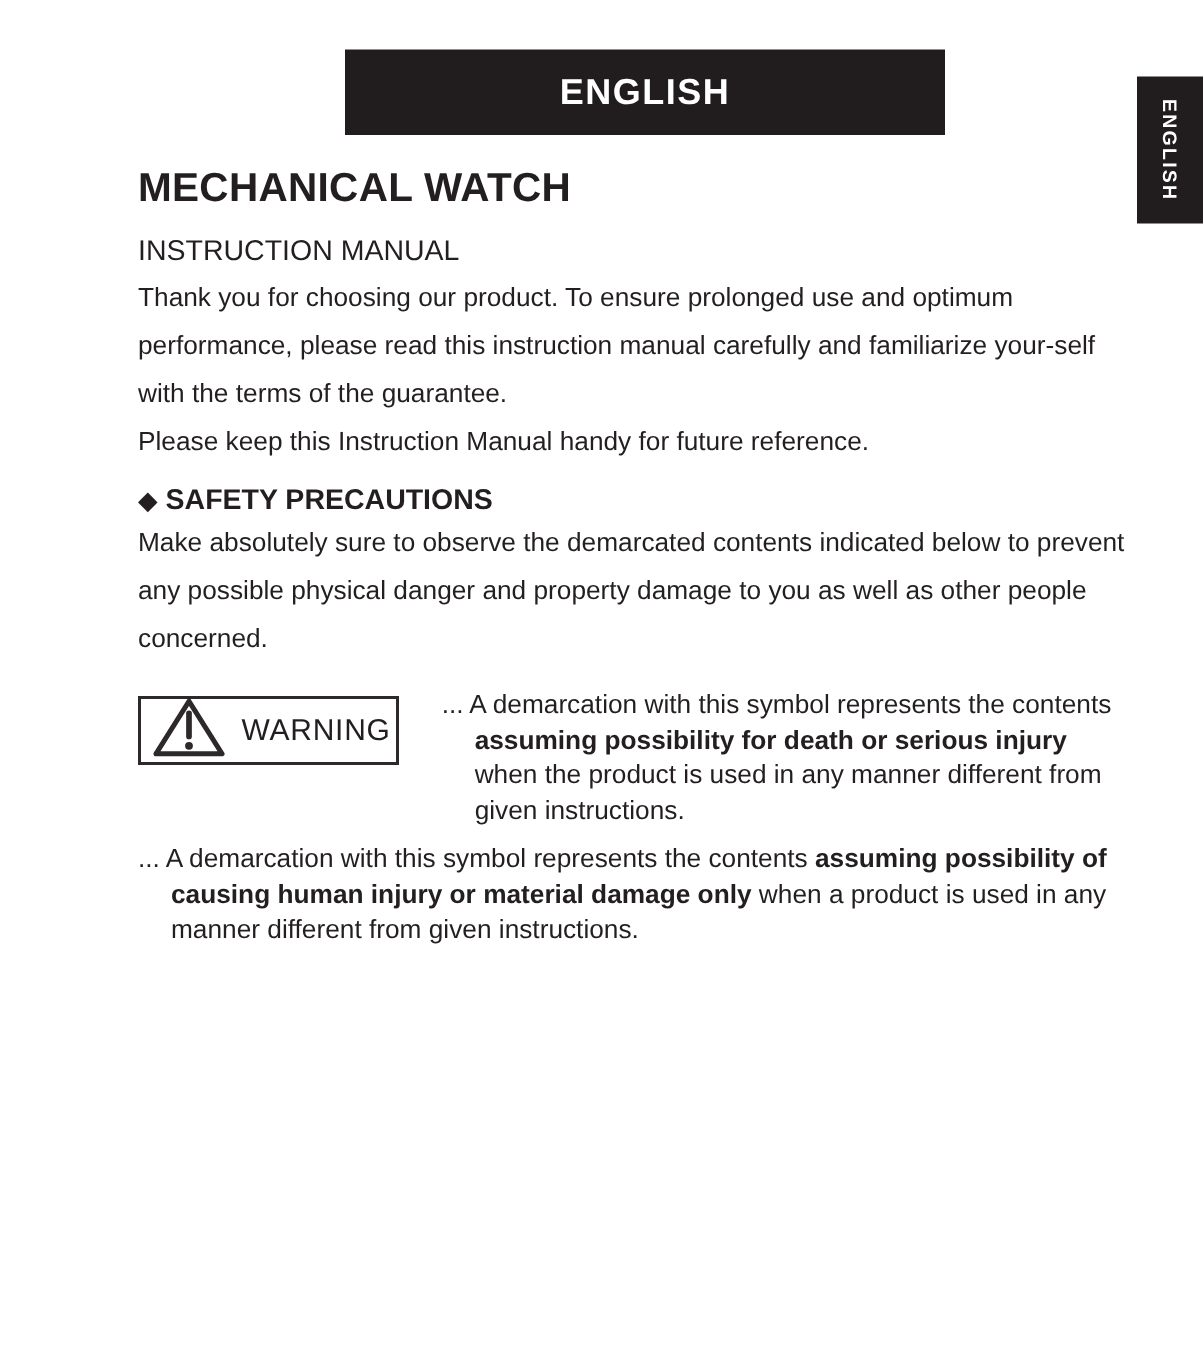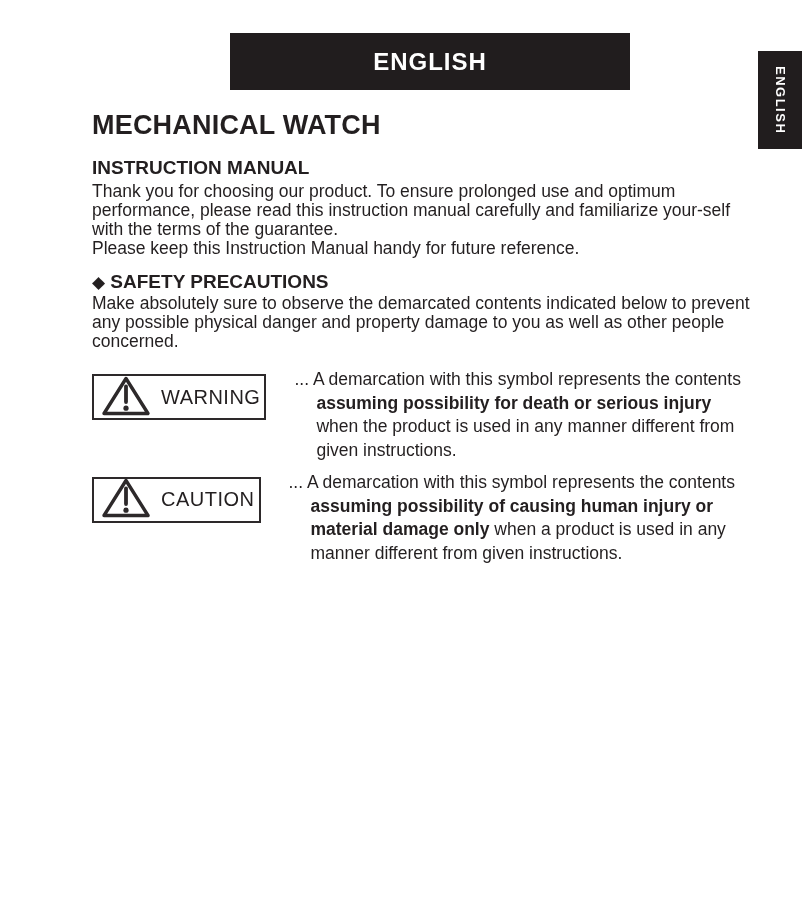--- a/index.html
+++ b/index.html
@@ -41,27 +41,27 @@
     left: 92px; top: 112px;
     width: 658px;
   }
   h1.title {
     font-size: 27px; font-weight: bold;
     line-height: 27px;
     letter-spacing: 0.2px;
     margin-bottom: 17px;
   }
   h2.subtitle {
-    font-size: 19px; font-weight: bold;
+    font-size: 19px; font-weight: normal;
     line-height: 23px;
     margin-bottom: 3px;
   }
   p.body-text {
     font-size: 17.5px;
-    line-height: 19px;
+    line-height: 32px;
   }
   h3.section-heading {
     font-size: 19px; font-weight: bold;
     line-height: 23px;
     margin-top: 12px;
   }
   h3.section-heading .diamond { font-size: 17px; }
   .signal-row {
     display: flex;
     align-items: flex-start;
@@ -141,30 +141,20 @@
             <line x1="26" y1="11.5" x2="26" y2="27" stroke="#2d292a" stroke-width="3.8" stroke-linecap="round"></line>
             <circle cx="26" cy="33.2" r="2.6" fill="#2d292a"></circle>
           </svg>
         </span>
         <span class="signal-label">WARNING</span>
       </div>
       <div class="signal-text"><span>... </span><span>A demarcation with this symbol represents the contents </span><b>assuming possibility for death or serious injury</b><span> when the product is used in any manner different from given instructions.</span></div>
     </div>
 
     <div class="signal-row second">
-      <div class="signal-box">
-        <span class="tri">
-          <svg width="52" height="42" viewBox="0 0 52 42">
-            <path d="M26 3.5 L48 38.5 L4 38.5 Z" fill="none" stroke="#2d292a" stroke-width="3.4" stroke-linejoin="round"></path>
-            <line x1="26" y1="11.5" x2="26" y2="27" stroke="#2d292a" stroke-width="3.8" stroke-linecap="round"></line>
-            <circle cx="26" cy="33.2" r="2.6" fill="#2d292a"></circle>
-          </svg>
-        </span>
-        <span class="signal-label">CAUTION</span>
-      </div>
       <div class="signal-text"><span>... </span><span>A demarcation with this symbol represents the contents </span><b>assuming possibility of causing human injury or material damage only</b><span> when a product is used in any manner different from given instructions.</span></div>
     </div>
 
   </div>
 
   <div class="page-number">1</div>
 
   <div class="bottom-rule"></div>
 
 </div>

